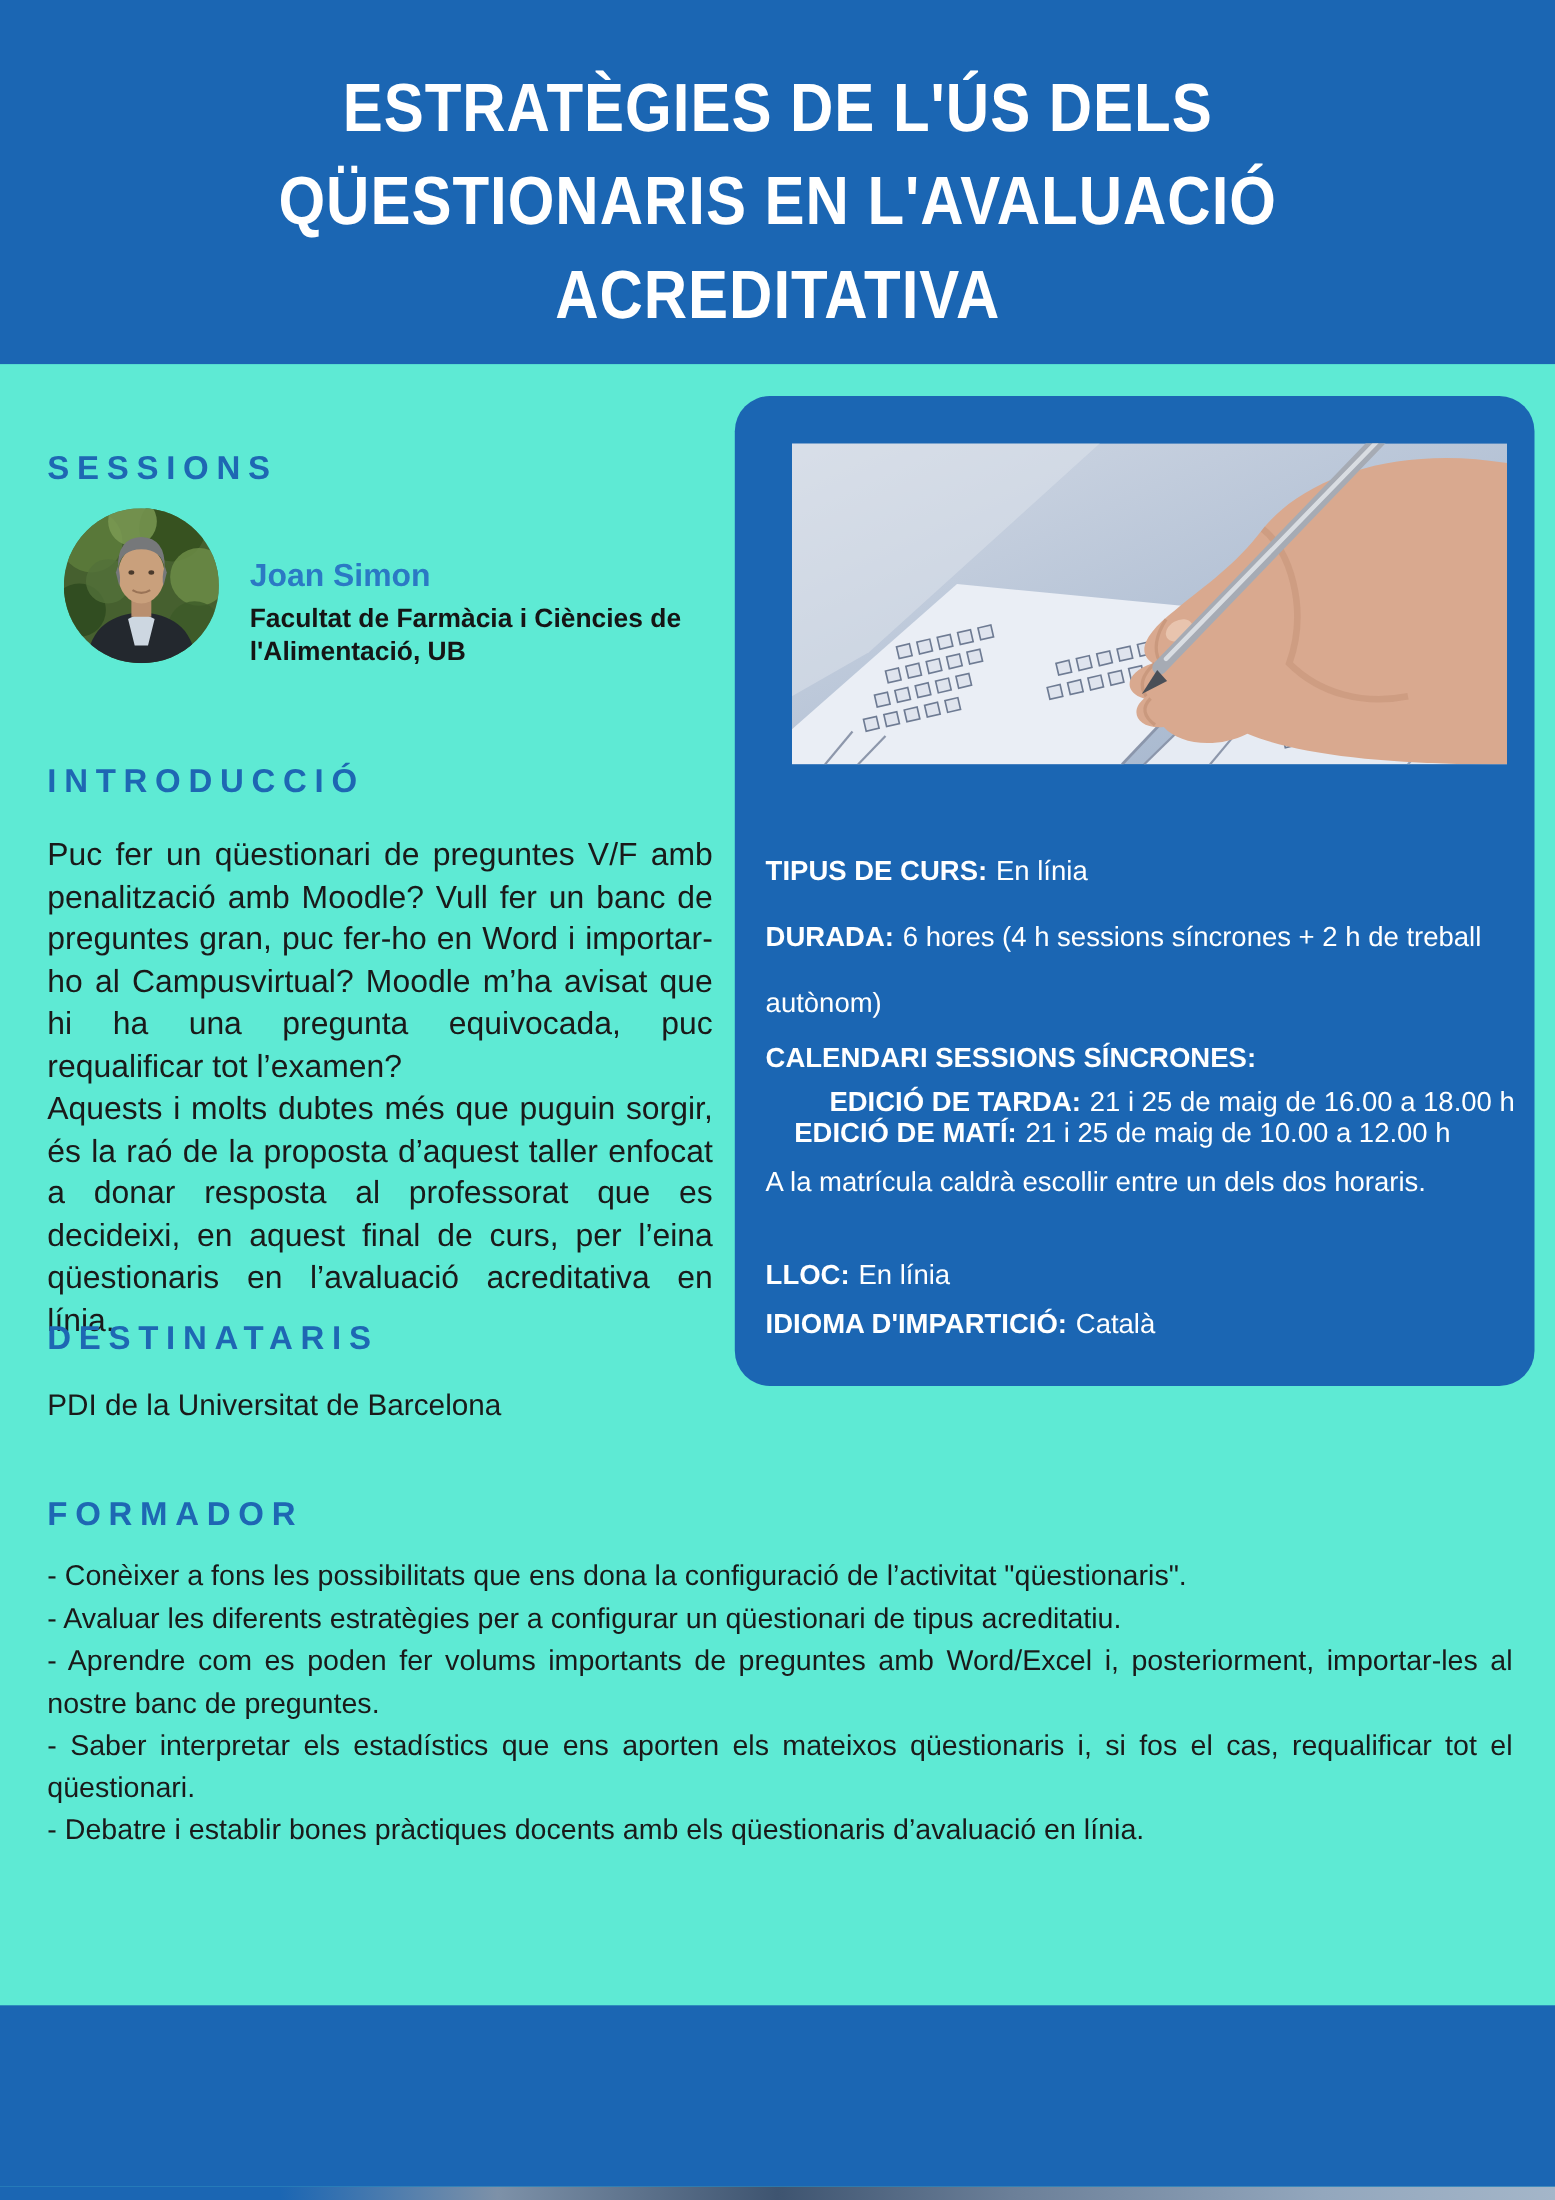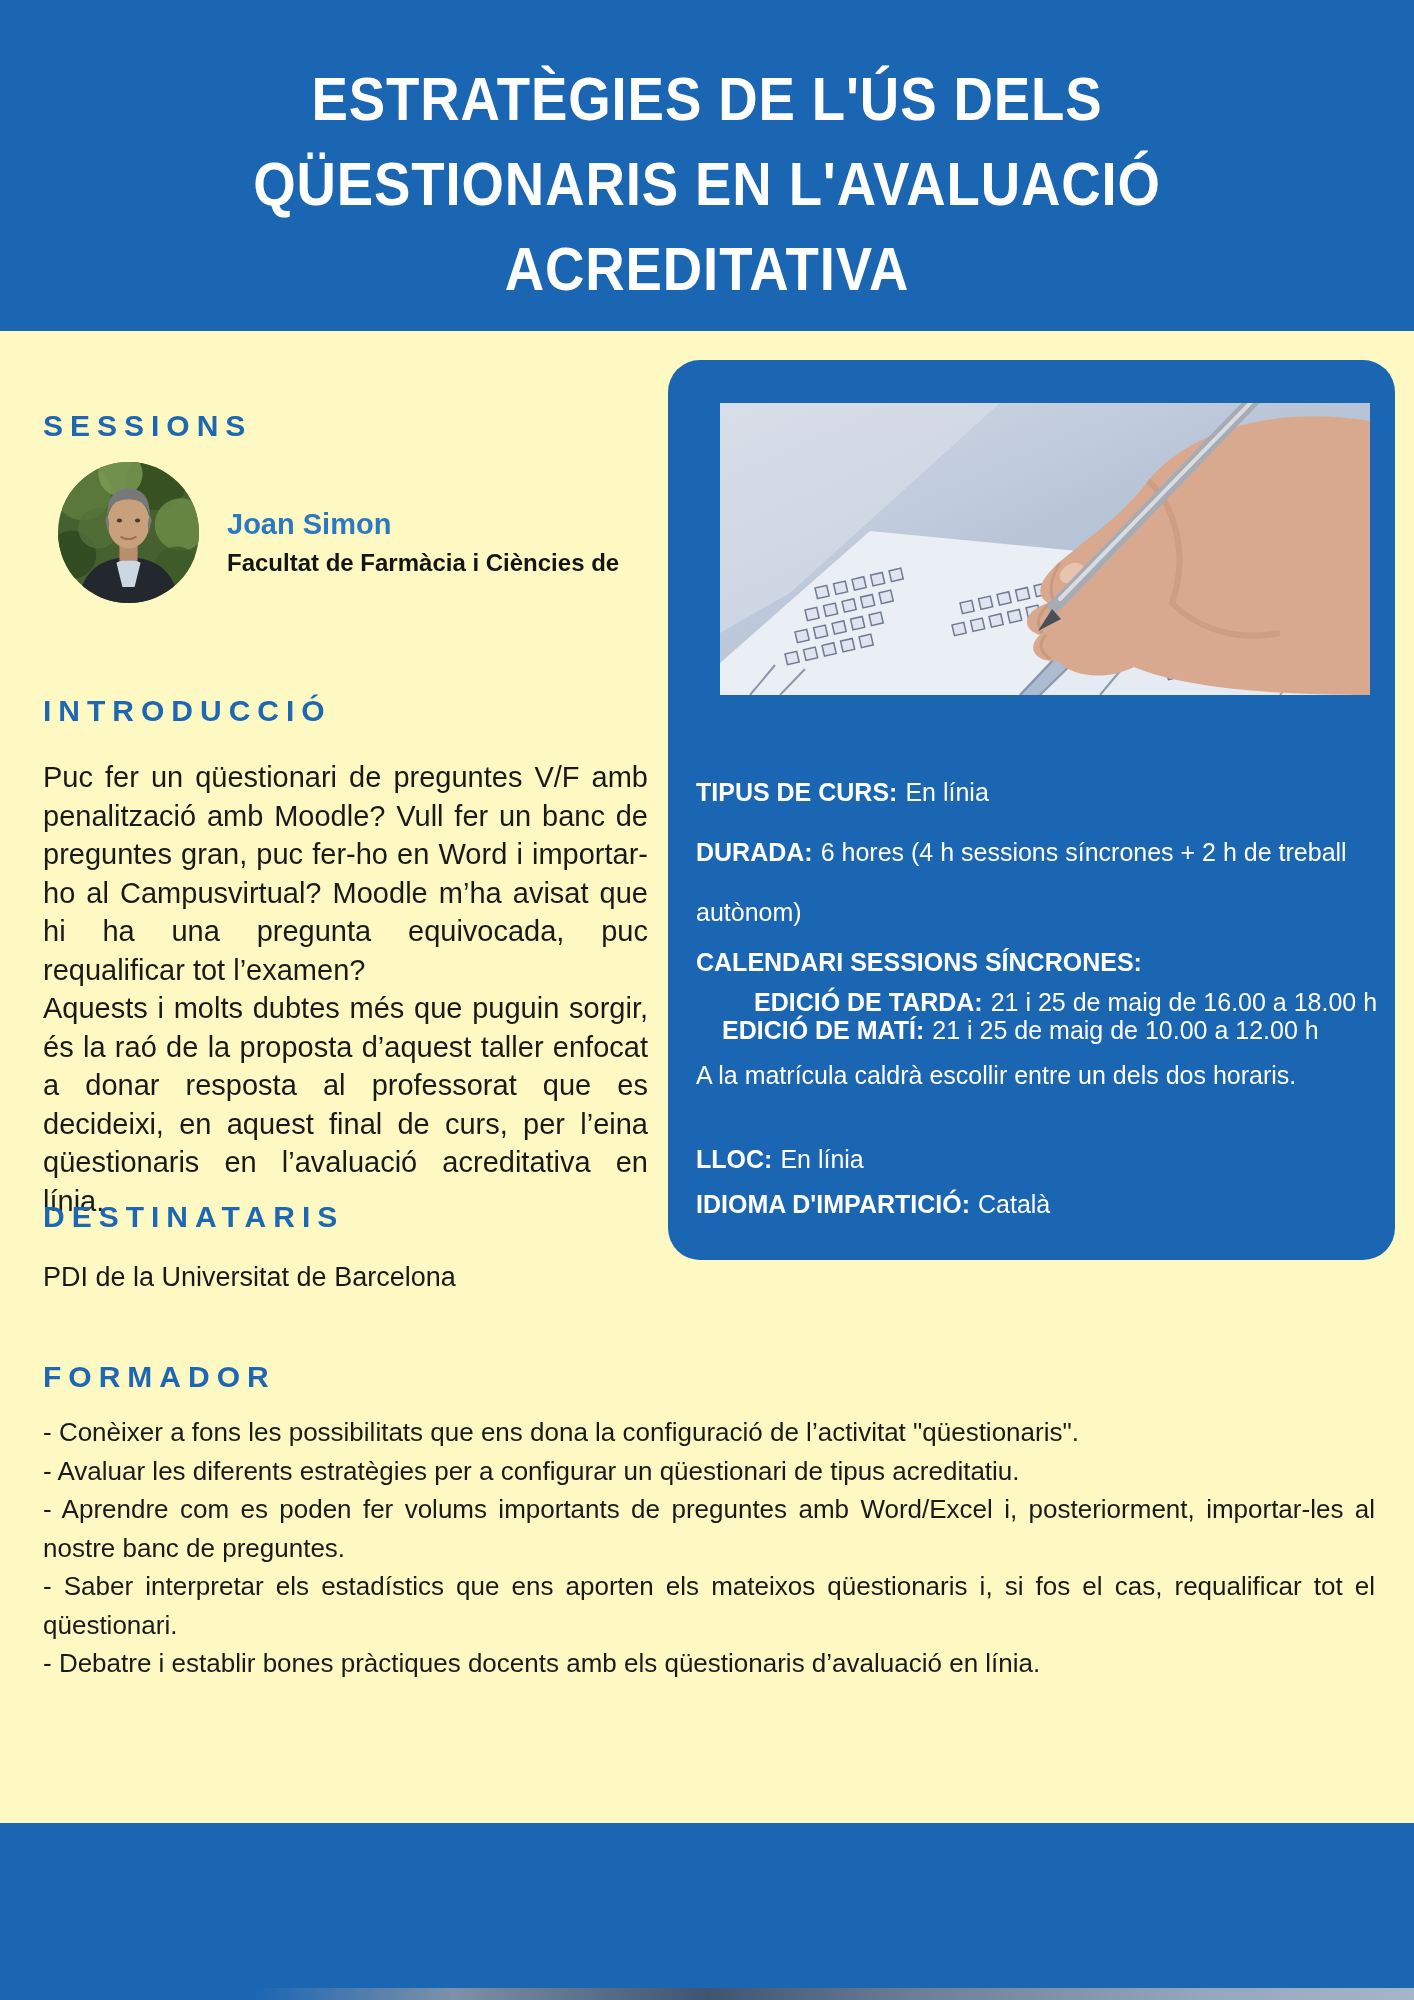--- a/index.html
+++ b/index.html
@@ -1,16 +1,16 @@
 <!DOCTYPE html>
 <html><head>
 <meta charset="utf-8">
 <style>
   html,body { margin:0; padding:0; background:#ffffff; }
-  .page { position:relative; width:1414px; height:2000px; background:#fef9c3;
+  .page { position:relative; width:1414px; height:2000px; background:#5eead4;
           font-family:"Liberation Sans", sans-serif; overflow:hidden; }
 
   
   .banner { position:absolute; left:0; top:0; width:1414px; height:331px; background:#1b66b3; }
   .banner-title { margin:0; padding-top:56px; text-align:center; color:#ffffff;
                   font-size:62px; line-height:85px; font-weight:bold; letter-spacing:1px;
                   transform:scaleX(0.88); transform-origin:50% 0; }
   .banner-title span { display:block; }
 
   
@@ -98,20 +98,21 @@
       <path d="M91,52 Q88,64 90,70 L93,58 Z" fill="#76787a"></path>
       <ellipse cx="61" cy="58" rx="2.6" ry="2" fill="#4a3a2c"></ellipse>
       <ellipse cx="79" cy="58" rx="2.6" ry="2" fill="#4a3a2c"></ellipse>
       <path d="M62,74 Q70,79 78,74" stroke="#9a7356" stroke-width="2" fill="none"></path>
     </svg>
   </div>
 
   <div class="formador-name">Joan Simon</div>
   <div class="formador-aff">
     <span>Facultat de Farmàcia i Ciències de</span>
+    <span>l'Alimentació, UB</span>
   </div>
 
   <div class="section-heading" id="intro-heading">INTRODUCCIÓ</div>
   <div class="intro-text">
     <p>Puc fer un qüestionari de preguntes V/F amb penalització amb Moodle? Vull fer un banc de preguntes gran, puc fer-ho en Word i importar-ho al Campusvirtual? Moodle m’ha avisat que hi ha una pregunta equivocada, puc requalificar tot l’examen?</p>
     <p>Aquests i molts dubtes més que puguin sorgir, és la raó de la proposta d’aquest taller enfocat a donar resposta al professorat que es decideixi, en aquest final de curs, per l’eina qüestionaris en l’avaluació acreditativa en línia.</p>
   </div>
 
   <div class="section-heading" id="dest-heading">DESTINATARIS</div>
   <div class="dest-text">PDI de la Universitat de Barcelona</div>

